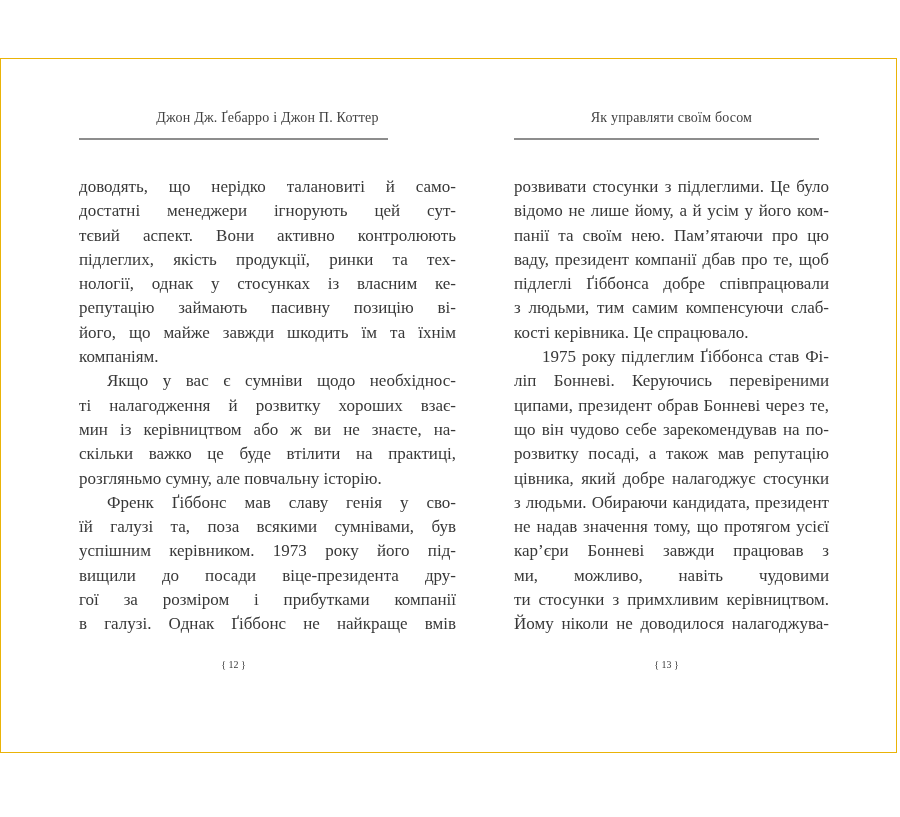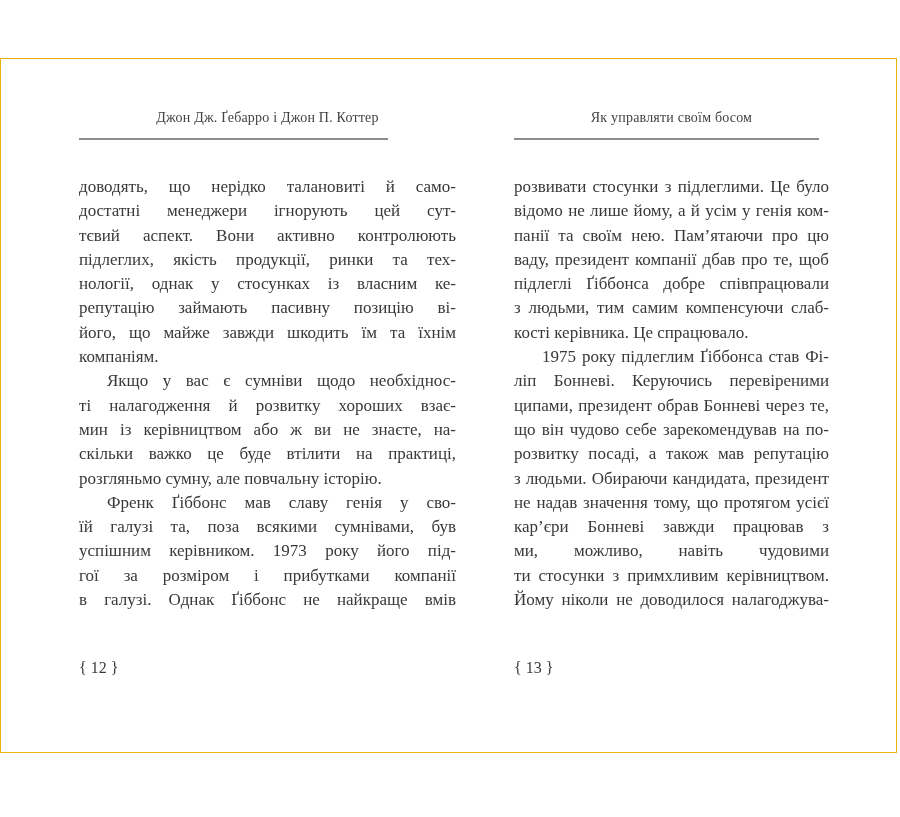--- a/index.html
+++ b/index.html
@@ -73,22 +73,22 @@
     white-space: normal;
     text-align-last: justify;
     -moz-text-align-last: justify;
   }
   .line.indent { text-indent: 28px; }
 
   .page-number {
     position: absolute;
     top: 600px;
     left: 0;
-    text-align: left;
-    font-size: 16px;
+    text-align: center;
+    font-size: 10px;
     color: #3b3b3b;
   }
   .page-left  .page-number { width: 309px; }
   .page-right .page-number { width: 305px; }
 </style>
 </head>
 <body>
 
 <div class="canvas">
   <div class="spread-box">
@@ -106,42 +106,44 @@
           <div class="line just">його, що майже завжди шкодить їм та їхнім</div>
           <div class="line">компаніям.</div>
           <div class="line just indent">Якщо у вас є сумніви щодо необхіднос-</div>
           <div class="line just">ті налагодження й розвитку хороших взає-</div>
           <div class="line just">мин із керівництвом або ж ви не знаєте, на-</div>
           <div class="line just">скільки важко це буде втілити на практиці,</div>
           <div class="line">розгляньмо сумну, але повчальну історію.</div>
           <div class="line just indent">Френк Ґіббонс мав славу генія у сво-</div>
           <div class="line just">їй галузі та, поза всякими сумнівами, був</div>
           <div class="line just">успішним керівником. 1973 року його під-</div>
+          <div class="line just">вищили до посади віце-президента дру-</div>
           <div class="line just">гої за розміром і прибутками компанії</div>
           <div class="line just">в галузі. Однак Ґіббонс не найкраще вмів</div>
         </div>
       <div class="page-number">{ 12 }</div>
     </section>
 
     <section class="page page-right">
       <div class="page-header">Як управляти своїм босом</div>
       <div class="header-rule"></div>
       <div class="page-body">
           <div class="line just">розвивати стосунки з підлеглими. Це було</div>
-          <div class="line just">відомо не лише йому, а й усім у генія ком-</div>
+          <div class="line just">відомо не лише йому, а й усім у його ком-</div>
           <div class="line just">панії та своїм нею. Пам’ятаючи про цю</div>
           <div class="line just">ваду, президент компанії дбав про те, щоб</div>
           <div class="line just">підлеглі Ґіббонса добре співпрацювали</div>
           <div class="line just">з людьми, тим самим компенсуючи слаб-</div>
           <div class="line">кості керівника. Це спрацювало.</div>
           <div class="line just indent">1975 року підлеглим Ґіббонса став Фі-</div>
           <div class="line just">ліп Бонневі. Керуючись перевіреними прин-</div>
           <div class="line just">ципами, президент обрав Бонневі через те,</div>
           <div class="line just">що він чудово себе зарекомендував на по-</div>
           <div class="line just">розвитку посаді, а також мав репутацію пра-</div>
+          <div class="line just">цівника, який добре налагоджує стосунки</div>
           <div class="line just">з людьми. Обираючи кандидата, президент</div>
           <div class="line just">не надав значення тому, що протягом усієї</div>
           <div class="line just">кар’єри Бонневі завжди працював з хороши-</div>
           <div class="line just">ми, можливо, навіть чудовими керівниками.</div>
           <div class="line just">ти стосунки з примхливим керівництвом.</div>
           <div class="line just">Йому ніколи не доводилося налагоджува-</div>
         </div>
       <div class="page-number">{ 13 }</div>
     </section>
 

